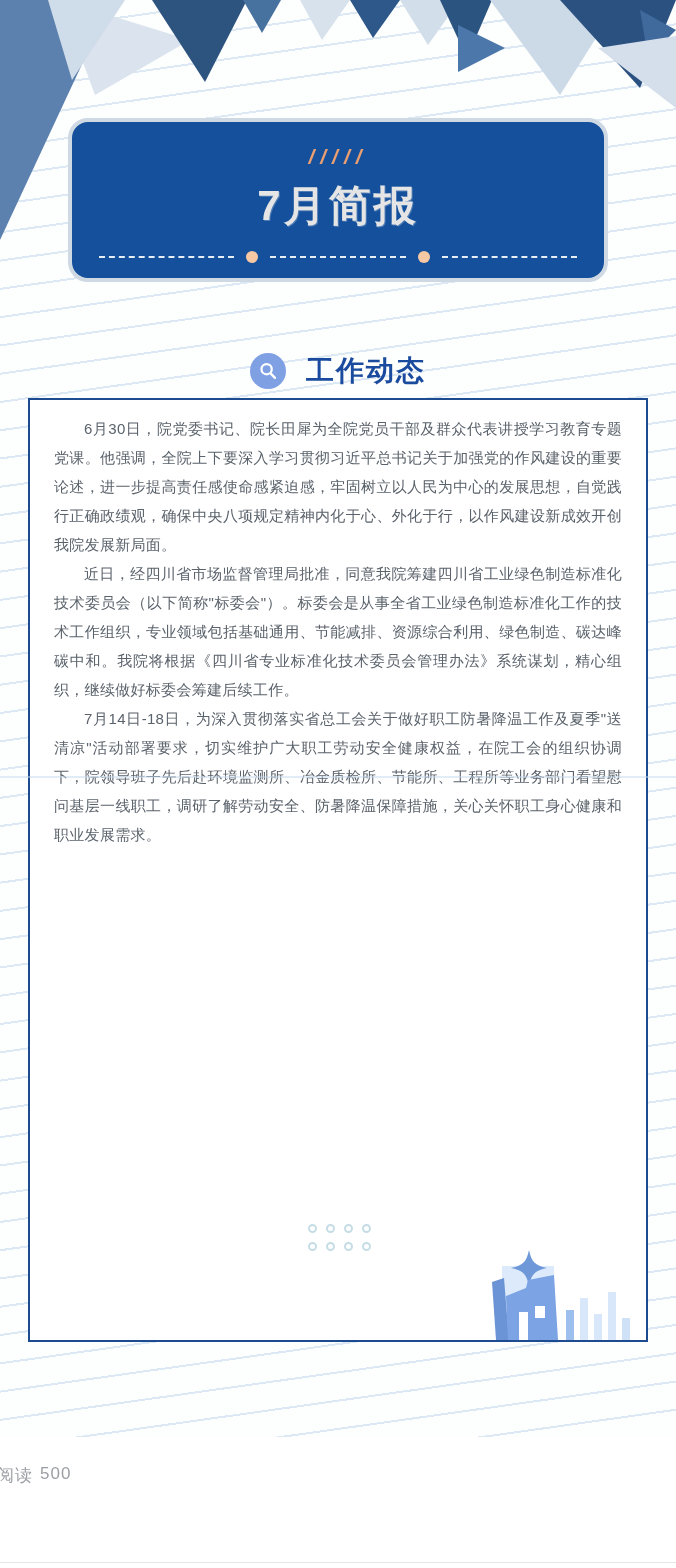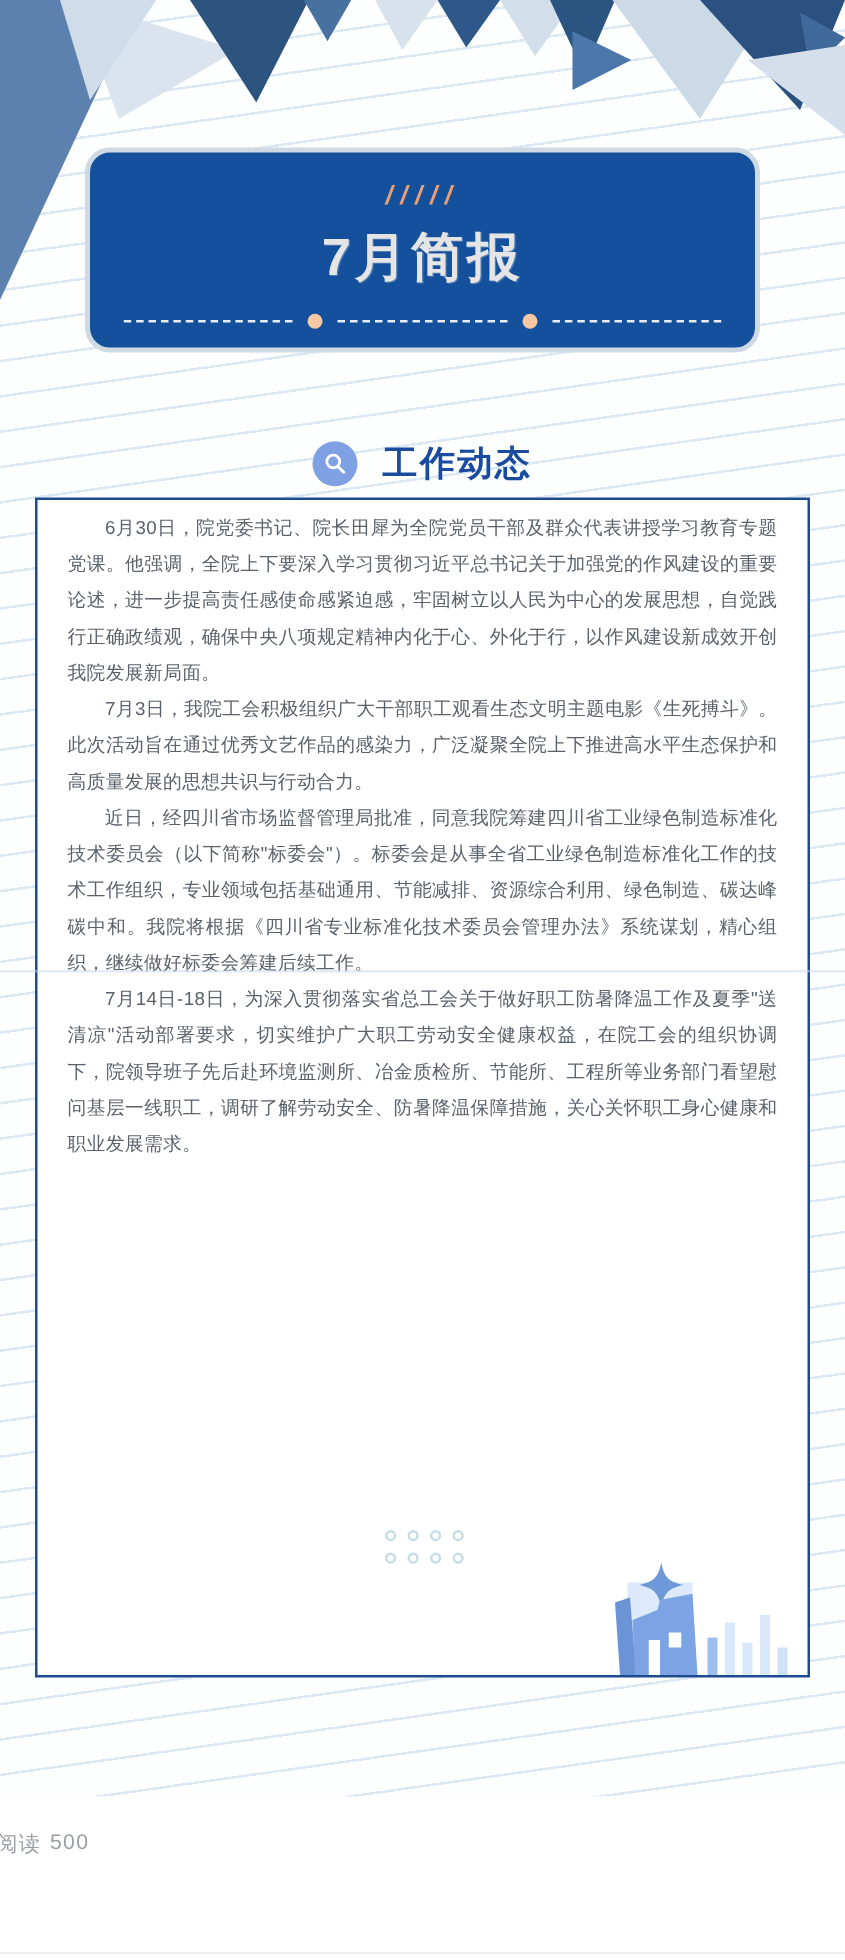--- a/index.html
+++ b/index.html
@@ -50,21 +50,21 @@
     display:flex;align-items:center;justify-content:center;flex:0 0 auto;
   }
   .section-title{
     font-size:28px;font-weight:bold;color:#1a4b9e;letter-spacing:2px;line-height:1;
   }
   
   .article-box{
     position:absolute;left:28px;top:398px;width:620px;height:944px;
     box-sizing:border-box;background:#ffffff;
     border:2px solid #1c4c8f;
-    padding:8px 24px 0 24px;
+    padding:14px 24px 0 24px;
   }
   .article-box p{
     margin:0;text-indent:2em;text-align:justify;
     font-size:15px;line-height:29px;letter-spacing:0.3px;color:#5a626b;
   }
   
   .seam{
     position:absolute;left:0;top:776px;width:676px;height:2px;
     background:rgba(198,218,238,.5);z-index:3;
   }
@@ -130,21 +130,20 @@
       <svg width="22" height="22" viewBox="0 0 24 24">
         <circle cx="10.5" cy="10" r="5.6" fill="none" stroke="#ffffff" stroke-width="2.4"></circle>
         <line x1="14.8" y1="14.6" x2="19.6" y2="19.4" stroke="#ffffff" stroke-width="2.6" stroke-linecap="round"></line>
       </svg>
     </div>
     <div class="section-title">工作动态</div>
   </div>
 
   <div class="article-box">
     <p>6月30日，院党委书记、院长田犀为全院党员干部及群众代表讲授学习教育专题党课。他强调，全院上下要深入学习贯彻习近平总书记关于加强党的作风建设的重要论述，进一步提高责任感使命感紧迫感，牢固树立以人民为中心的发展思想，自觉践行正确政绩观，确保中央八项规定精神内化于心、外化于行，以作风建设新成效开创我院发展新局面。</p>
-    <p>7月3日，我院工会积极组织广大干部职工观看生态文明主题电影《生死搏斗》。此次活动旨在通过优秀文艺作品的感染力，广泛凝聚全院上下推进高水平生态保护和高质量发展的思想共识与行动合力。</p>
     <p>近日，经四川省市场监督管理局批准，同意我院筹建四川省工业绿色制造标准化技术委员会（以下简称"标委会"）。标委会是从事全省工业绿色制造标准化工作的技术工作组织，专业领域包括基础通用、节能减排、资源综合利用、绿色制造、碳达峰碳中和。我院将根据《四川省专业标准化技术委员会管理办法》系统谋划，精心组织，继续做好标委会筹建后续工作。</p>
     <p>7月14日-18日，为深入贯彻落实省总工会关于做好职工防暑降温工作及夏季"送清凉"活动部署要求，切实维护广大职工劳动安全健康权益，在院工会的组织协调下，院领导班子先后赴环境监测所、冶金质检所、节能所、工程所等业务部门看望慰问基层一线职工，调研了解劳动安全、防暑降温保障措施，关心关怀职工身心健康和职业发展需求。</p>
   </div>
 
   <div class="seam"></div>
 
   <div class="dots-grid">
     <span></span>
     <span></span>
     <span></span>

